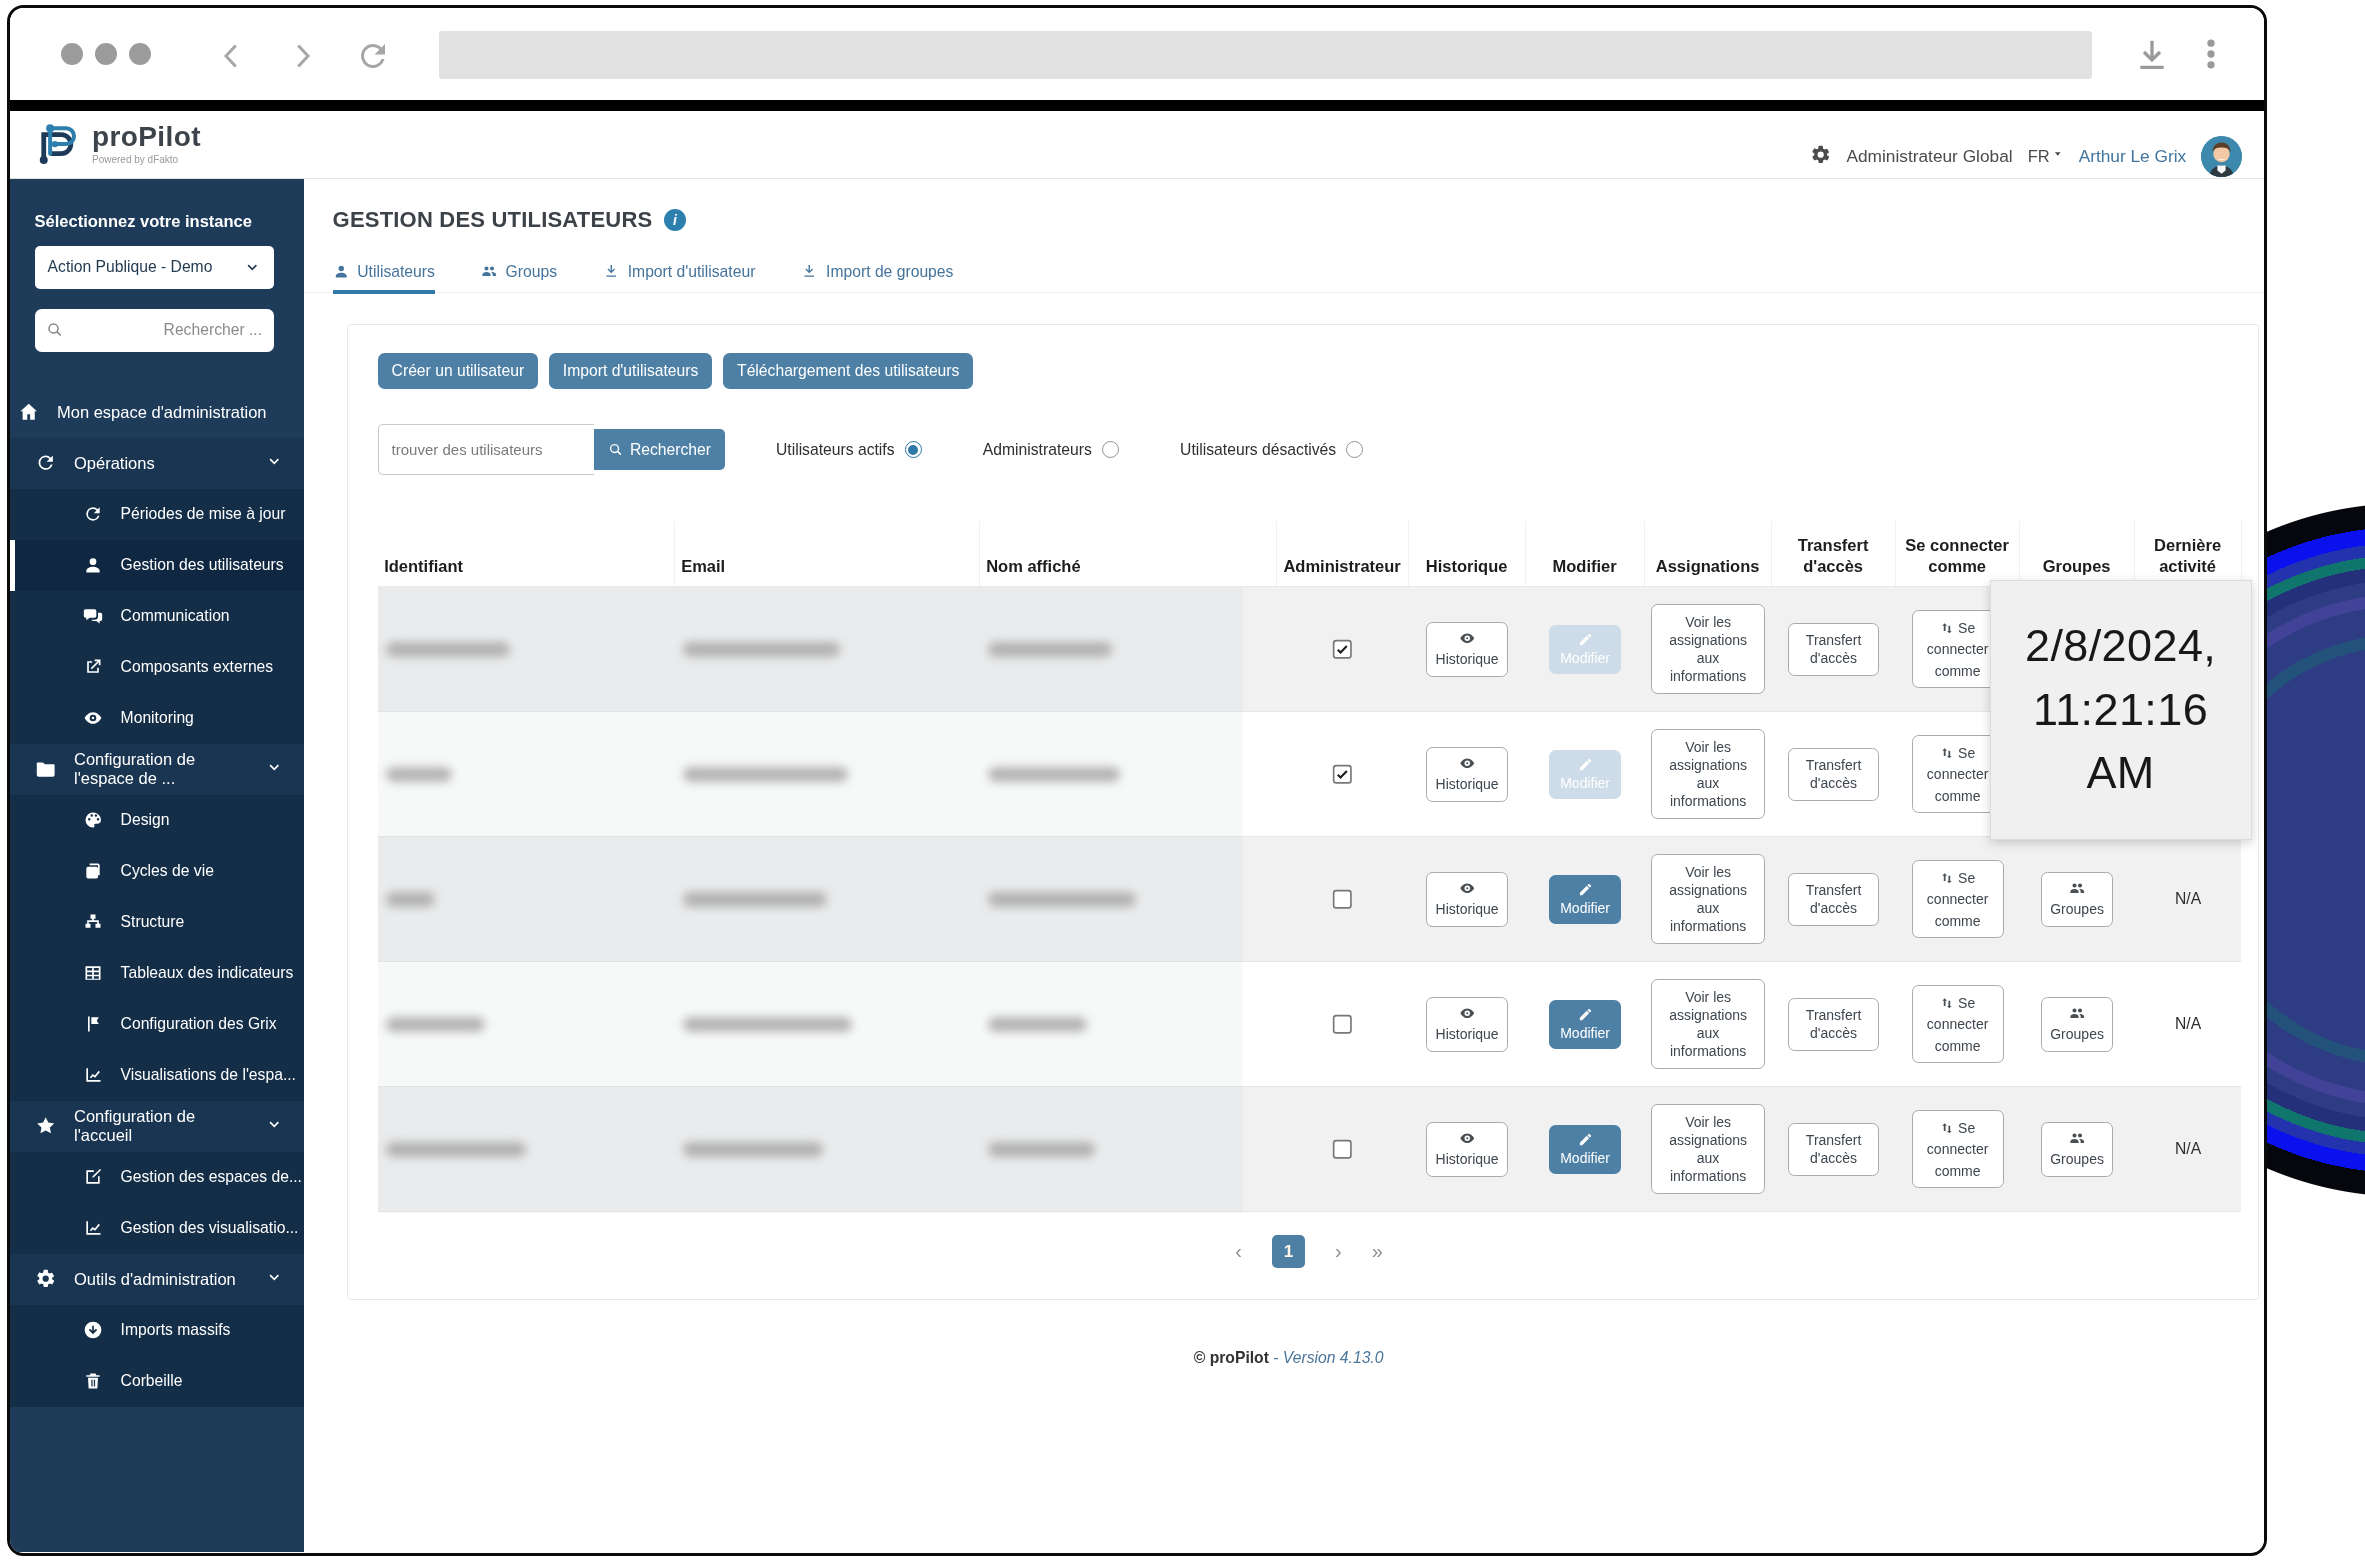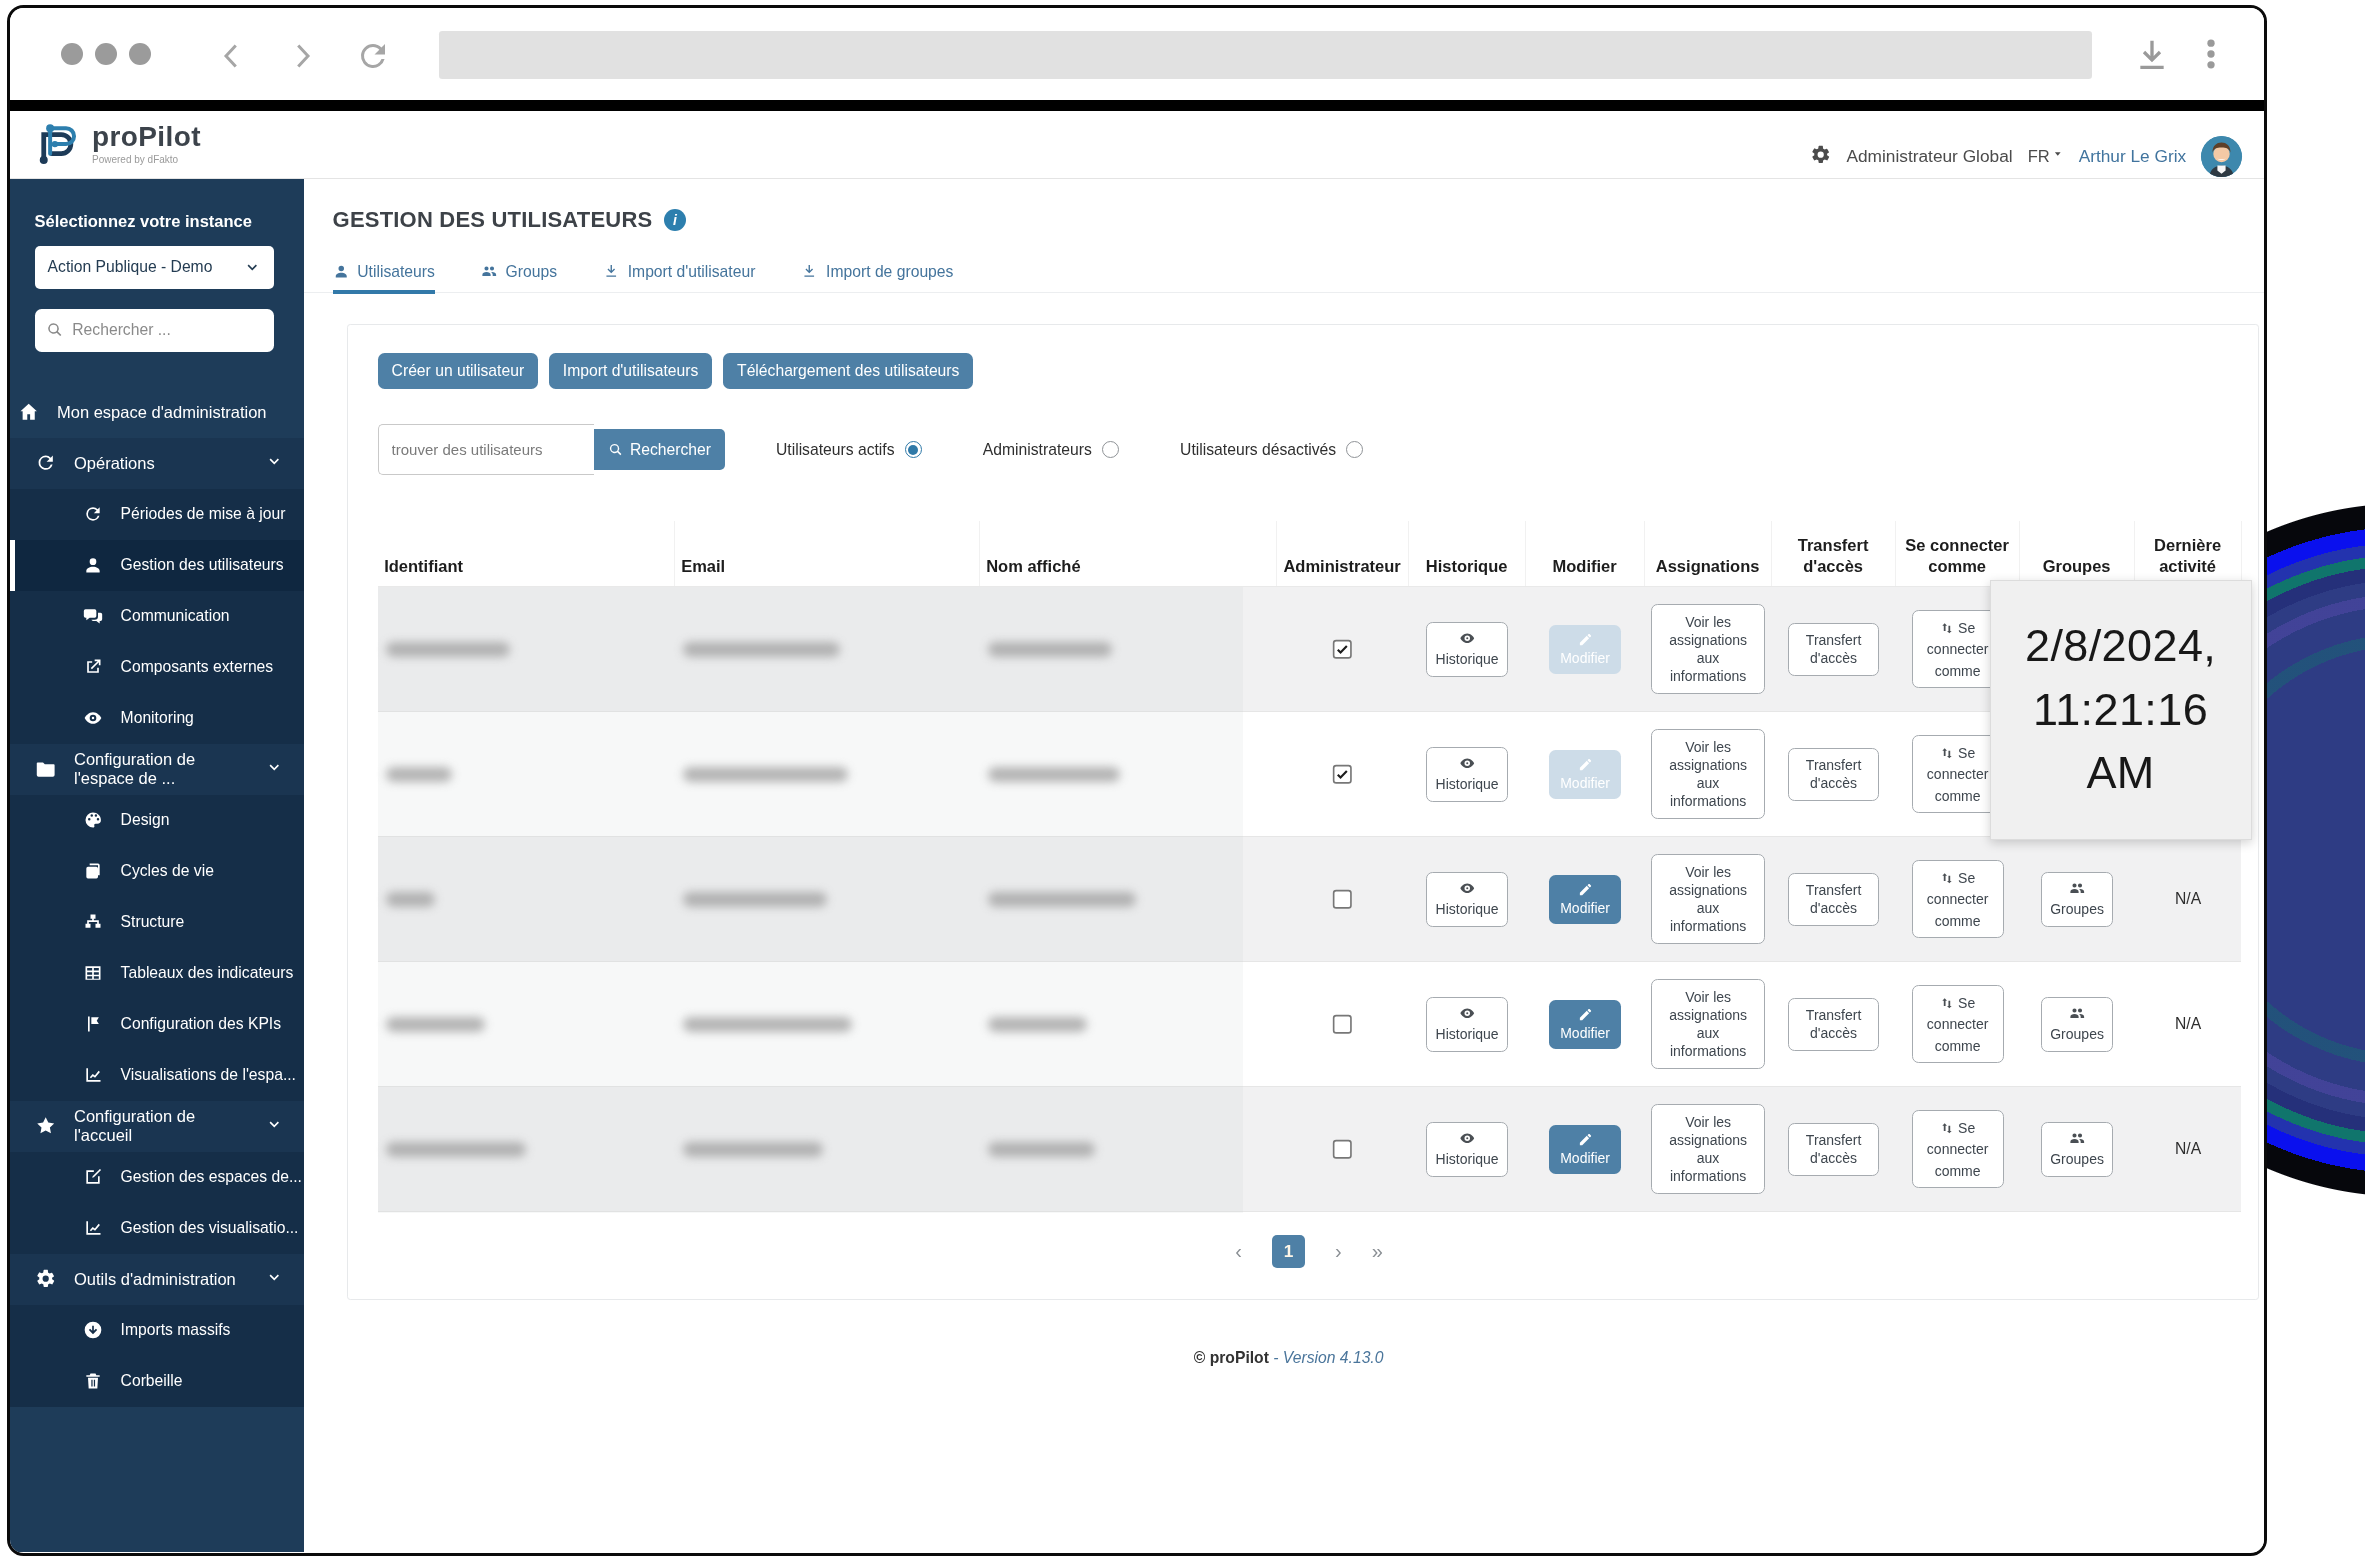--- a/index.html
+++ b/index.html
@@ -52,21 +52,21 @@
 
   
   .sidebar { width:294px; flex:none; background:#1e3c59; color:#fff; overflow:hidden; }
   .instance-label { margin:33px 0 0 25px; font-size:16.5px; font-weight:bold; }
   .instance-select { margin:15px 30px 0 25px; height:43px; background:#fff; border-radius:5px; color:#243c52;
     font-size:15.7px; display:flex; align-items:center; justify-content:space-between; padding:0 13px; }
   .instance-select svg { width:16.5px; height:16.5px; color:#243c52; }
   .side-search { margin:20px 30px 0 25px; height:43px; background:#fff; border-radius:6.6px;
     display:flex; align-items:center; padding:0 11.5px; gap:8.2px; }
   .side-search svg { width:18px; height:18px; color:#8a8a8a; flex:none; }
-  .side-search input { border:none; outline:none; font-size:15.7px; color:#555; width:100%; background:transparent; }
+  .side-search input { border:none; outline:none; font-size:15.7px; color:#555; width:100%; background:transparent;text-align:right; }
   .side-search input::placeholder { color:#8a8a8a; }
   #side-menu { margin-top:35px; }
   .sitem { height:51px; display:flex; align-items:center; gap:18px; font-size:16.5px; color:#fff; position:relative; cursor:default; }
   .sitem svg { width:21.4px; height:21.4px; flex:none; }
   .sitem.root { padding-left:8px; }
   .sitem.group { padding-left:25px; background:#1a3551; }
   .sitem.sub { padding-left:73px; background:#152e48; font-size:15.7px; }
   .sitem.sub svg { width:20px; height:20px; }
   .sitem.active { background:#0f2740; }
   .sitem.active::before { content:""; position:absolute; left:0; top:0; bottom:0; width:5.8px; background:#fff; }
@@ -322,21 +322,21 @@
             <div class="sitem sub">
               <svg viewBox="0 0 24 24" fill="currentColor" fill-rule="evenodd">
                 <path d="M3 4h18v16H3V4zm2 2v3h6V6H5zm8 0v3h6V6h-6zm-8 5v3h6v-3H5zm8 0v3h6v-3h-6zm-8 5v3h6v-3H5zm8 0v3h6v-3h-6z"></path>
               </svg>
               <span>Tableaux des indicateurs</span>
             </div>
             <div class="sitem sub">
               <svg viewBox="0 0 24 24" fill="currentColor" fill-rule="evenodd">
                 <path d="M6 3h2v18H6V3zm4 1h9l-2.5 4L19 12h-9V4z"></path>
               </svg>
-              <span>Configuration des KPIs</span>
+              <span>Configuration des Grix</span>
             </div>
             <div class="sitem sub">
               <svg viewBox="0 0 24 24" fill="currentColor" fill-rule="evenodd">
                 <path d="M4 20V4h2v14h15v2H4zm4.2-5.4 3.4-3.9 2.6 1.9 4.6-5.6 1.5 1.3-5.8 7-2.6-1.9-2.3 2.6-1.4-1.4z"></path>
               </svg>
               <span>Visualisations de l'espa...</span>
             </div>
             <div class="sitem group">
               <svg viewBox="0 0 24 24" fill="currentColor" fill-rule="evenodd">
                 <path d="M12 2.5l2.9 6 6.6.9-4.8 4.6 1.2 6.5L12 17.4l-5.9 3.1 1.2-6.5L2.5 9.4l6.6-.9z"></path>

